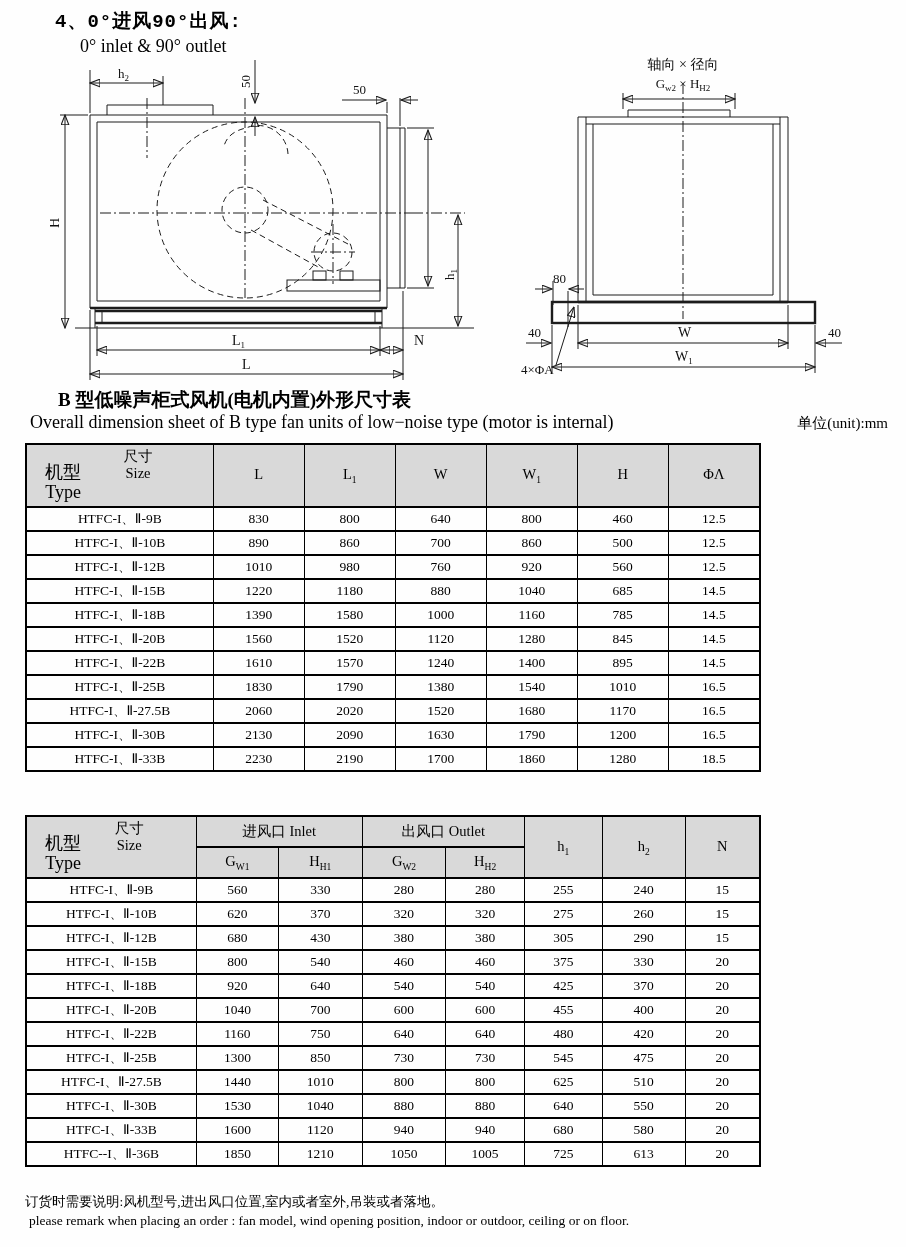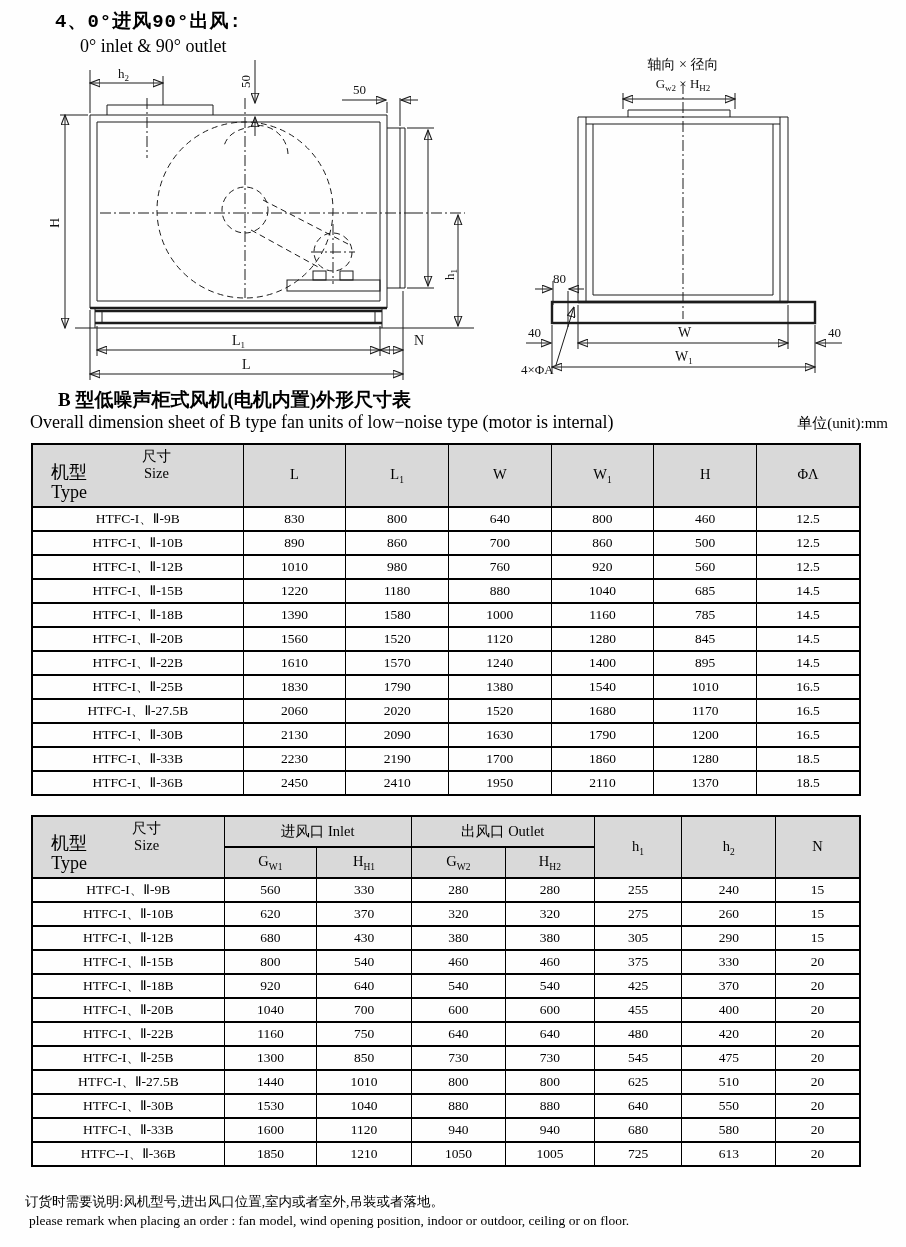--- a/index.html
+++ b/index.html
@@ -16,21 +16,21 @@
   .sheet-title-en { left:30px; top:412px; font-size:18px; font-weight:normal; }
   .unit-label { right:18px; top:414px; font-size:15px; }
 
   svg text { fill:#111; font-family:"Liberation Serif", serif; }
   .dwg line, .dwg path, .dwg rect, .dwg circle { stroke:#1c1c1c; fill:none; stroke-width:1; }
   .thick { stroke-width:2.4 !important; }
   .dashed { stroke-dasharray:6 4; }
   .dashdot { stroke-dasharray:11 3 2 3; }
 
   table.dim-table {
-    position:absolute; left:31px; width:830px;
+    position:absolute; left:25px; width:736px;
     border-collapse:collapse; table-layout:fixed;
     border:2px solid #000;
     font-size:13.5px; text-align:center;
   }
   .dim-table th, .dim-table td {
     border-left:1px solid #000; border-right:1px solid #000;
     border-top:2px solid #000; border-bottom:2px solid #000;
     padding:0 2px; font-weight:normal;
   }
   .dim-table thead th { background:#d9d9d9; font-size:14.5px; }
@@ -331,29 +331,20 @@
         <td>1200</td>
         <td>16.5</td>
       </tr>
       <tr>
         <td>HTFC-I、Ⅱ-33B</td>
         <td>2230</td>
         <td>2190</td>
         <td>1700</td>
         <td>1860</td>
         <td>1280</td>
-        <td>18.5</td>
-      </tr>
-      <tr>
-        <td>HTFC-I、Ⅱ-36B</td>
-        <td>2450</td>
-        <td>2410</td>
-        <td>1950</td>
-        <td>2110</td>
-        <td>1370</td>
         <td>18.5</td>
       </tr>
     </tbody>
 </table>
 
 <table class="dim-table" id="table2">
   <colgroup>
     <col style="width:23.2%">
       <col style="width:11.2%">
       <col style="width:11.4%">

